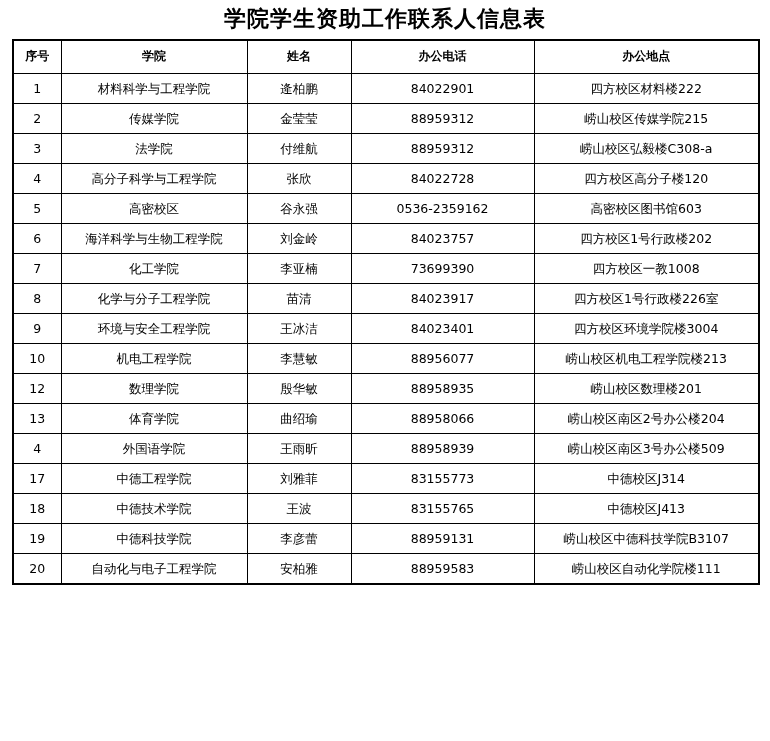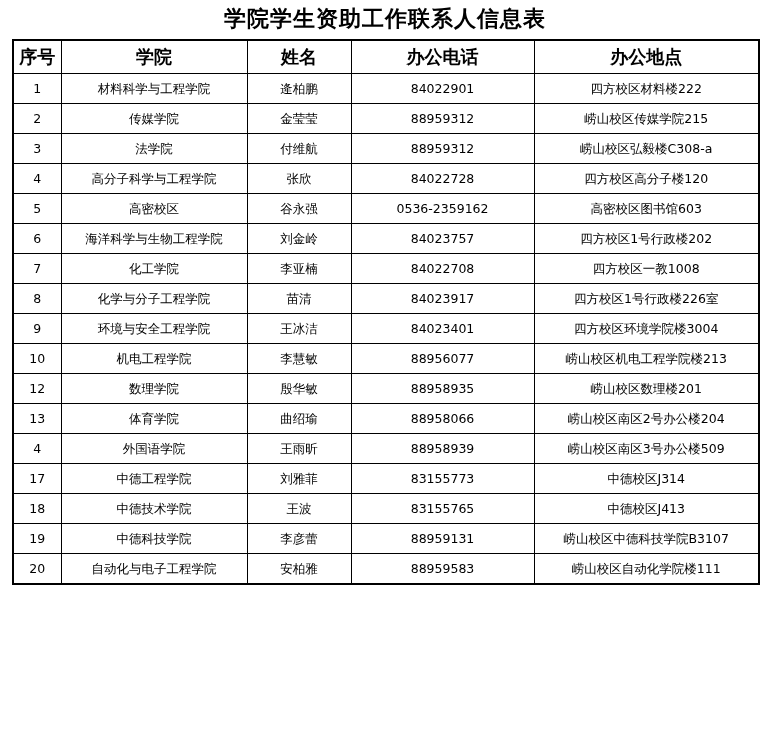--- a/index.html
+++ b/index.html
@@ -40,21 +40,21 @@
     text-align: center;
     vertical-align: middle;
     font-size: 12.5px;
     height: 29px;
     line-height: 1.15;
     padding: 0 2px;
     white-space: nowrap;
     overflow: hidden;
   }
   table.contacts thead th {
-    font-size: 18px;
+    font-size: 12px;
     font-weight: bold;
     height: 32px;
   }
   col.c0 { width: 48px; }
   col.c1 { width: 186px; }
   col.c2 { width: 104px; }
   col.c3 { width: 183px; }
   col.c4 { width: 225px; }
 </style>
 </head>
@@ -120,21 +120,21 @@
           <td>6</td>
           <td>海洋科学与生物工程学院</td>
           <td>刘金岭</td>
           <td>84023757</td>
           <td>四方校区1号行政楼202</td>
         </tr>
         <tr>
           <td>7</td>
           <td>化工学院</td>
           <td>李亚楠</td>
-          <td>84022708</td>
+          <td>73699390</td>
           <td>四方校区一教1008</td>
         </tr>
         <tr>
           <td>8</td>
           <td>化学与分子工程学院</td>
           <td>苗清</td>
           <td>84023917</td>
           <td>四方校区1号行政楼226室</td>
         </tr>
         <tr>

